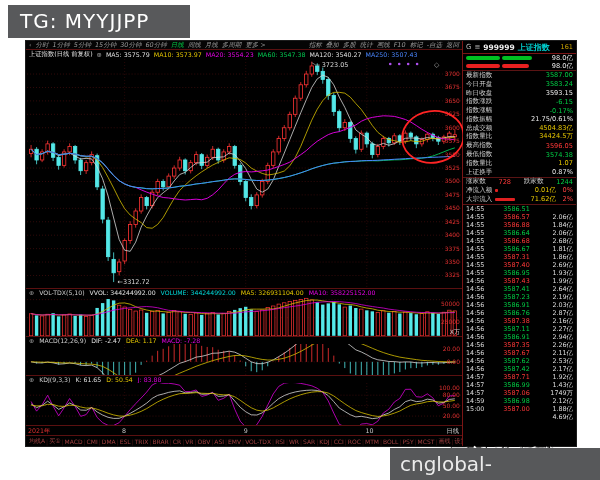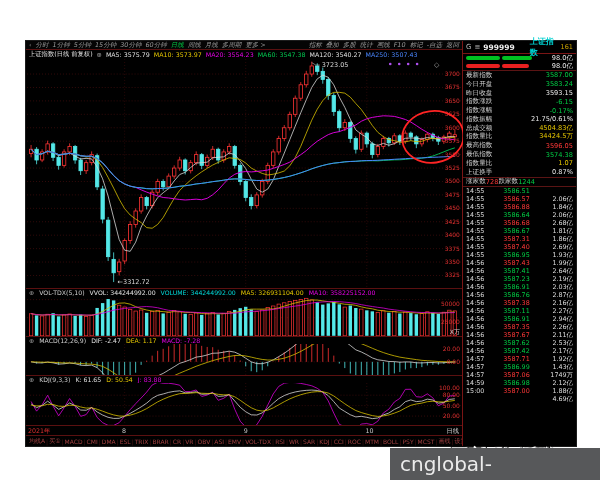--- a/index.html
+++ b/index.html
@@ -42,52 +42,53 @@
                 color:#a04040; border-top:1px solid #5a1010; white-space:nowrap; overflow:hidden; }
   .bottom-bar .bitem { padding:0 1px; }
   .bottom-bar .sep { color:#4a1414; }
   .bottom-bar .spacer { flex:1; }
 
   
   .right-panel { width:115px; height:100%; display:flex; flex-direction:column; background:#000; font-size:6.6px; }
   .rp-header { height:13px; display:flex; align-items:center; gap:3px; padding:0 3px; border-bottom:1px solid #7a1515; }
   .rp-g { color:#bbb; font-size:7px; }
   .rp-code { color:#f0f0f0; font-weight:bold; font-size:7.5px; }
-  .rp-name { color:#00d0d0; font-weight:bold; font-size:8px;margin-left:12px; }
+  .rp-name { color:#00d0d0; font-weight:bold; font-size:8px; }
   .rp-page { margin-left:auto; color:#d0a800; font-size:6.5px; }
 
   .ud-row { height:8px; display:flex; align-items:center; padding:0 3px; gap:2px; }
   .ud-bars { display:flex; gap:2px; flex:1; align-items:center; }
   .ud-seg { height:4px; border-radius:2px; }
   .ud-val { color:#e8e8e8; }
 
   .rp-section { border-top:1px solid #5a1414; }
   .rp-row { height:8.8px; display:flex; align-items:center; justify-content:space-between; padding:0 3px; }
   .rp-label { color:#cfcfcf; }
   .c-yellow { color:#e8c800; }
   .c-red { color:#ff3838; }
   .c-green { color:#00cc44; }
   .c-white { color:#e8e8e8; }
 
-  .breadth { height:9px; display:flex; align-items:center; padding:0 3px; border-top:1px solid #5a1414; }
+  .breadth { height:9px; display:flex; align-items:center; justify-content:space-between; padding:0 3px; border-top:1px solid #5a1414; }
   .flow-row { height:9px; display:flex; align-items:center; padding:0 3px; gap:3px; }
   .flow-bar { height:3px; background:#e02020; border-radius:1px; }
   .flow-val { color:#e8c800; margin-left:auto; }
   .flow-pct { color:#ff4040; width:14px; text-align:right; }
 
   .ticks { flex:1; overflow:hidden; border-top:1px solid #5a1414; }
   .tick-row { height:8px; display:flex; padding:0 3px; font-size:6.4px; }
   .tick-t { color:#dcdcdc; width:26px; }
   .tick-p { flex:1; text-align:center; }
   .tick-a { width:32px; text-align:right; color:#dcdcdc;margin-top:8px; }
 </style>
 </head>
 <body>
 
 <div class="page">
+  <div class="tg-box">TG: MYYJJPP</div>
 
   <div class="app">
     <div class="left-col">
       <div class="menu-bar">
           <span class="back-ic">‹</span>
           <span class="tf">分时</span>
           <span class="tf">1分钟</span>
           <span class="tf">5分钟</span>
           <span class="tf">15分钟</span>
           <span class="tf">30分钟</span>
@@ -676,20 +677,34 @@
             <span class="rp-label">上证换手</span>
             <span class="rp-val c-white">0.87%</span>
           </div>
         </div>
       <div class="breadth">
         <span class="rp-label">涨家数</span>
         <span class="c-red">728</span>
         <span class="rp-label">跌家数</span>
         <span class="c-green">1244</span>
       </div>
+      <div id="flow-rows">
+          <div class="flow-row">
+            <span class="rp-label">净流入额</span>
+            <div class="flow-bar" style="width: 3px;"></div>
+            <span class="flow-val">0.01亿</span>
+            <span class="flow-pct">0%</span>
+          </div>
+          <div class="flow-row">
+            <span class="rp-label">大宗流入</span>
+            <div class="flow-bar" style="width: 20px;"></div>
+            <span class="flow-val">71.62亿</span>
+            <span class="flow-pct">2%</span>
+          </div>
+        </div>
       <div class="ticks" id="tick-list">
           <div class="tick-row">
             <span class="tick-t">14:55</span>
             <span class="tick-p c-green">3586.51</span>
             <span class="tick-a">2.06亿</span>
           </div>
           <div class="tick-row">
             <span class="tick-t">14:55</span>
             <span class="tick-p c-red">3586.57</span>
             <span class="tick-a">1.84亿</span>

